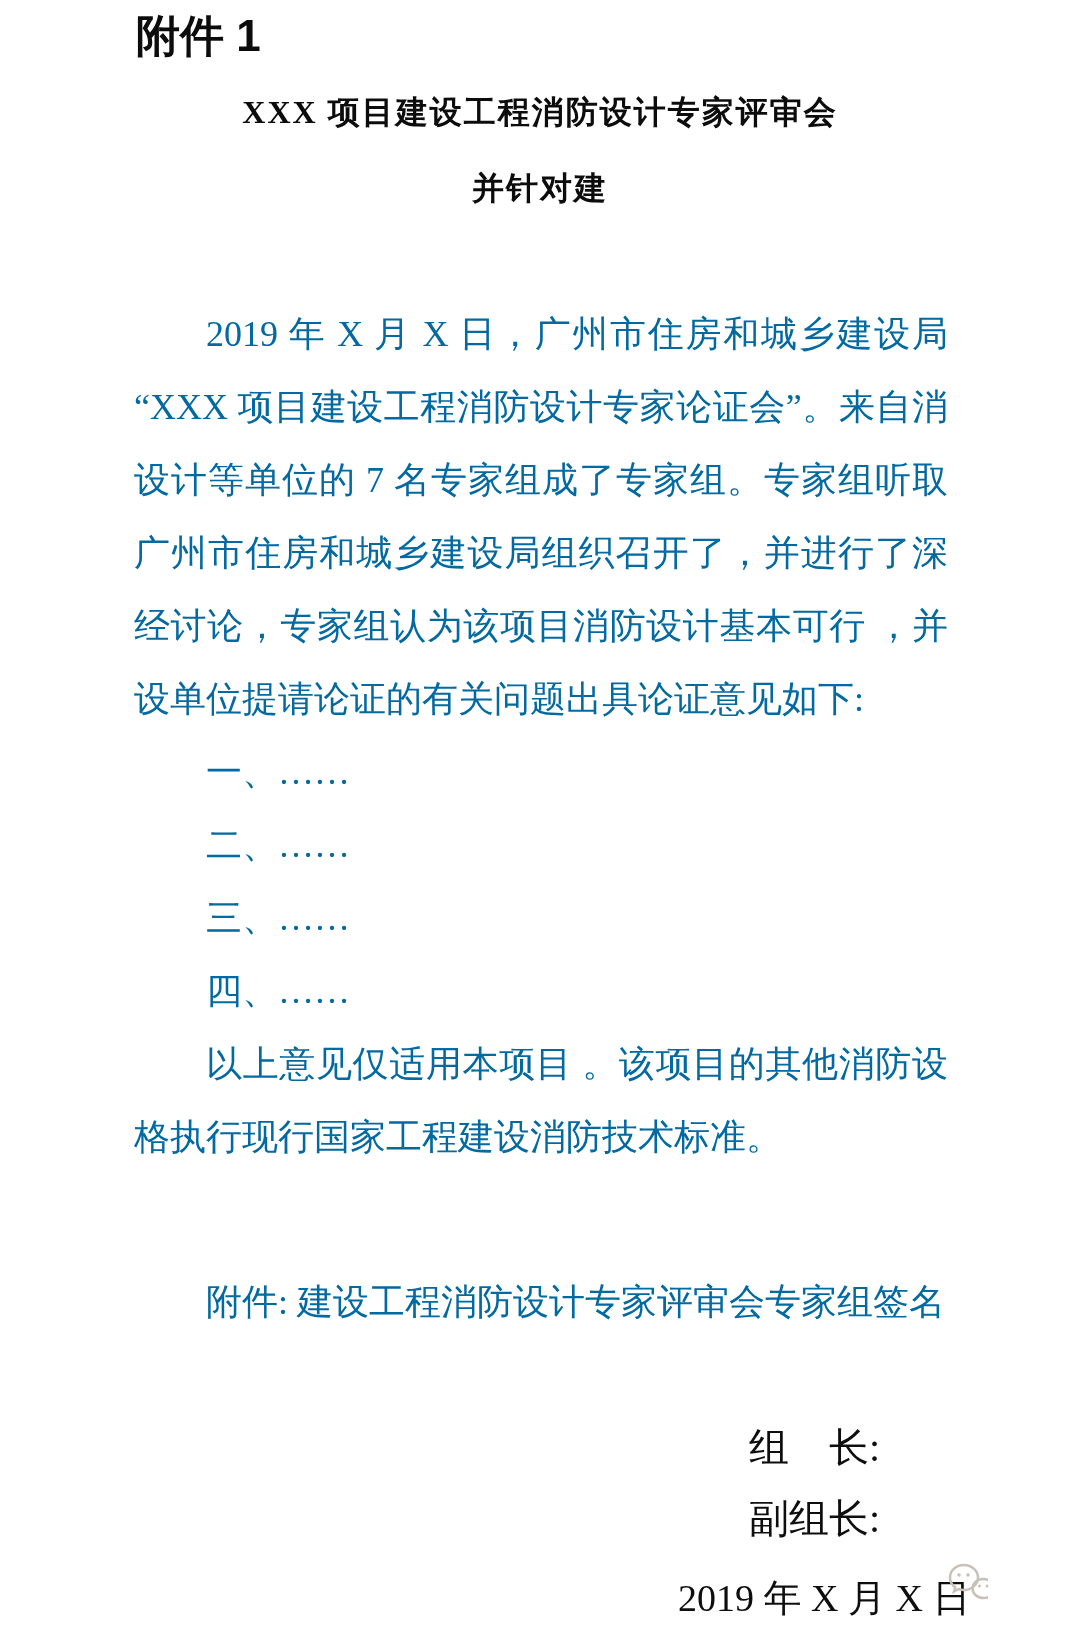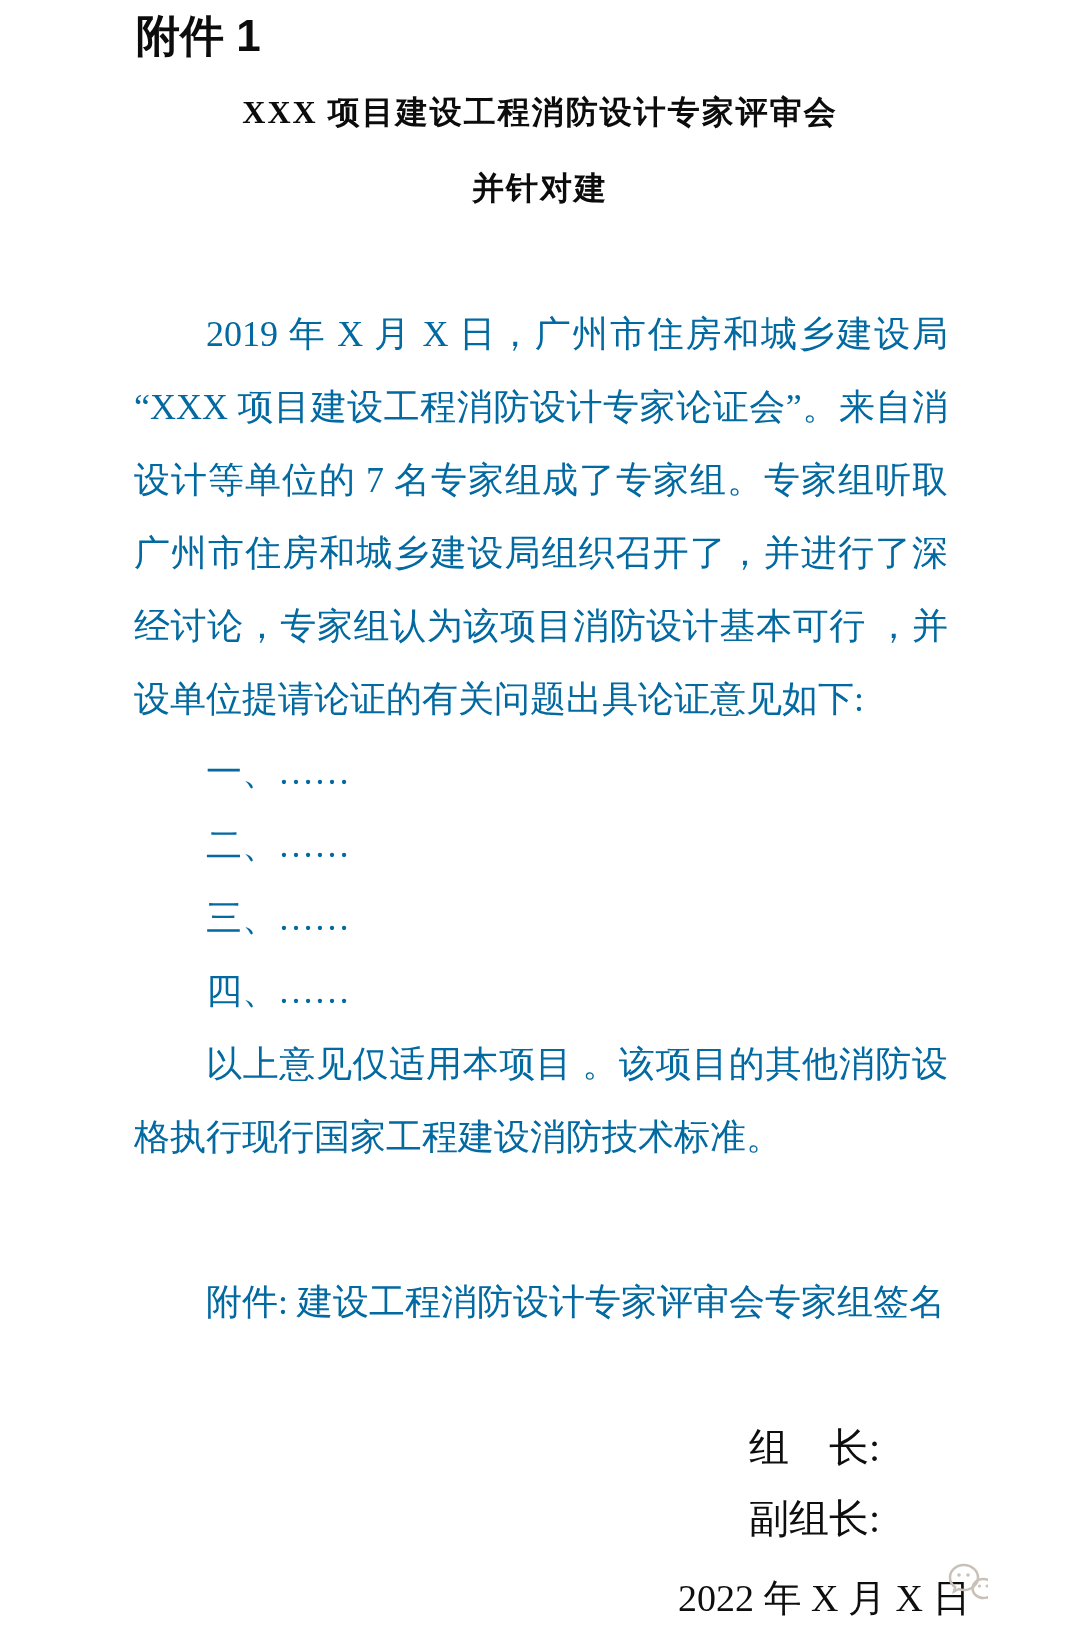--- a/index.html
+++ b/index.html
@@ -128,21 +128,21 @@
 
     <div class="spacer"></div>
 
     <div class="ln ind">附件: 建设工程消防设计专家评审会专家组签名表</div>
   </div>
 
   <div class="sig sig-leader">组　长:</div>
 
   <div class="sig sig-deputy">副组长:</div>
 
-  <div class="sig sig-date">2022 年 X 月 X 日</div>
+  <div class="sig sig-date">2019 年 X 月 X 日</div>
 
   <div class="wm-wechat">
     <span>
       <svg width="48" height="42" viewBox="0 0 48 42" aria-hidden="true">
         <g fill="none" stroke="#c9c1b7" stroke-width="2.5">
           <path d="M30 15.5 C30 8.6 23.5 3 15.8 3 C8.1 3 2 8.6 2 15.5 C2 19.5 4 23 7.2 25.2 L6 29.5 L10.6 27 C12.2 27.6 14 28 15.8 28 C23.5 28 30 22.4 30 15.5 Z"></path>
           <path d="M46 26.5 C46 21.3 41.2 17 35.3 17 C29.4 17 24.6 21.3 24.6 26.5 C24.6 31.7 29.4 36 35.3 36 C36.7 36 38 35.8 39.2 35.3 L43.3 37.5 L42.3 34 C44.6 32.2 46 29.5 46 26.5 Z"></path>
         </g>
         <circle cx="11" cy="13" r="1.8" fill="#c9c1b7"></circle>
         <circle cx="20" cy="13" r="1.8" fill="#c9c1b7"></circle>

